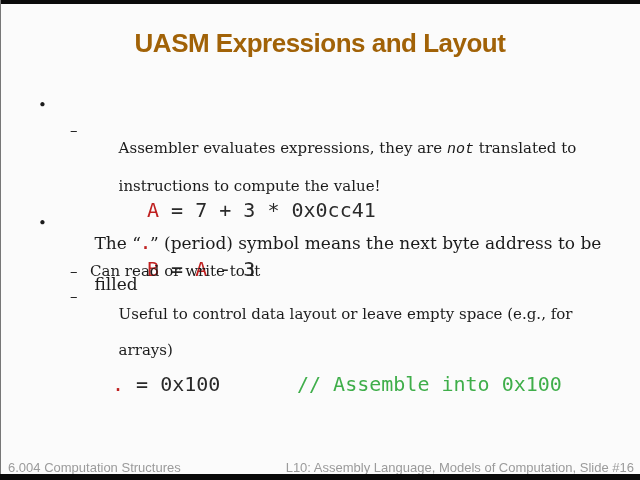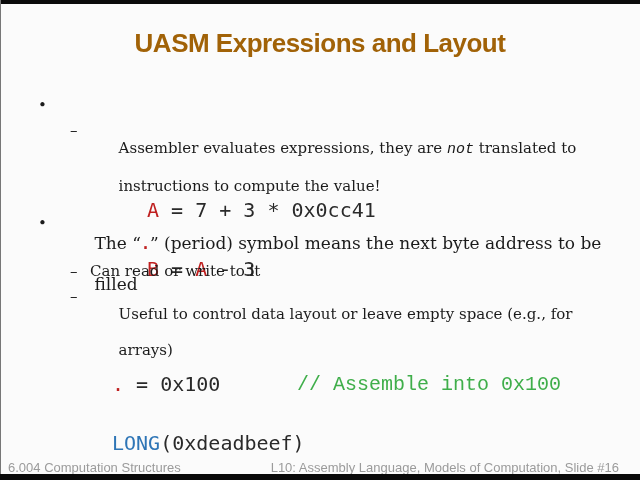--- a/index.html
+++ b/index.html
@@ -16,26 +16,26 @@
   .b1{font-size:17px;line-height:20px;}
   .b1 .marker{width:24px;font-size:15px;}
   .sub{font-size:15px;line-height:18px;}
   .sub .marker{width:20px;}
   .em{font-style:italic;font-family:Liberation Mono, monospace;}
   .code{position:absolute;font-family:"DejaVu Sans Mono", monospace;font-size:20px;
         line-height:19.5px;white-space:pre;color:#2a2a2a;}
   .code-line{position:relative;height:19.5px;}
   .red{color:#bf2020;}
   .blue{color:#2e75b6;}
-  .cmt{position:absolute;left:185px;top:0;color:#3fae4a;white-space:pre;font-family:Liberation Mono, monospace;}
+  .cmt{position:absolute;left:185px;top:0;color:#3fae4a;white-space:pre;}
   .dot-red{color:#bf2020;font-family:"DejaVu Sans Mono", monospace;font-weight:bold;font-size:15px;}
   .footer{position:absolute;top:460px;font-family:"Liberation Sans", sans-serif;
           font-size:13px;color:#9b9b9b;}
   .footer.left{left:8px;}
-  .footer.right{right:21px;text-align:right;}
+  .footer.right{right:6px;text-align:right;}
   span{white-space:pre-wrap;}
 </style>
 </head>
 <body>
 
 <div class="slide">
   <div class="bar-top"></div>
   <div class="edge-left"></div>
 
   <div class="title">UASM Expressions and Layout</div>
@@ -73,21 +73,20 @@
   <div class="row sub" style="left:70px;top:287px;width:530px;">
     <span class="marker">–</span>
     <span>
       <span>Useful to control data layout or leave empty space (e.g., for</span><br>
       <span>arrays)</span>
     </span>
   </div>
 
   <div class="code" style="left:112px;top:336px;">
     <div class="code-line"><span class="red">.</span><span> = 0x100</span><span class="cmt">// Assemble into 0x100</span></div>
-    <div class="code-line"><span class="blue">LONG</span><span>(0xdeadbeef)</span></div>
     
     
     
     
   </div>
 
   <div class="footer left">6.004 Computation Structures</div>
   <div class="footer right">L10: Assembly Language, Models of Computation, Slide #16</div>
 
   <div class="bar-bottom"></div>

